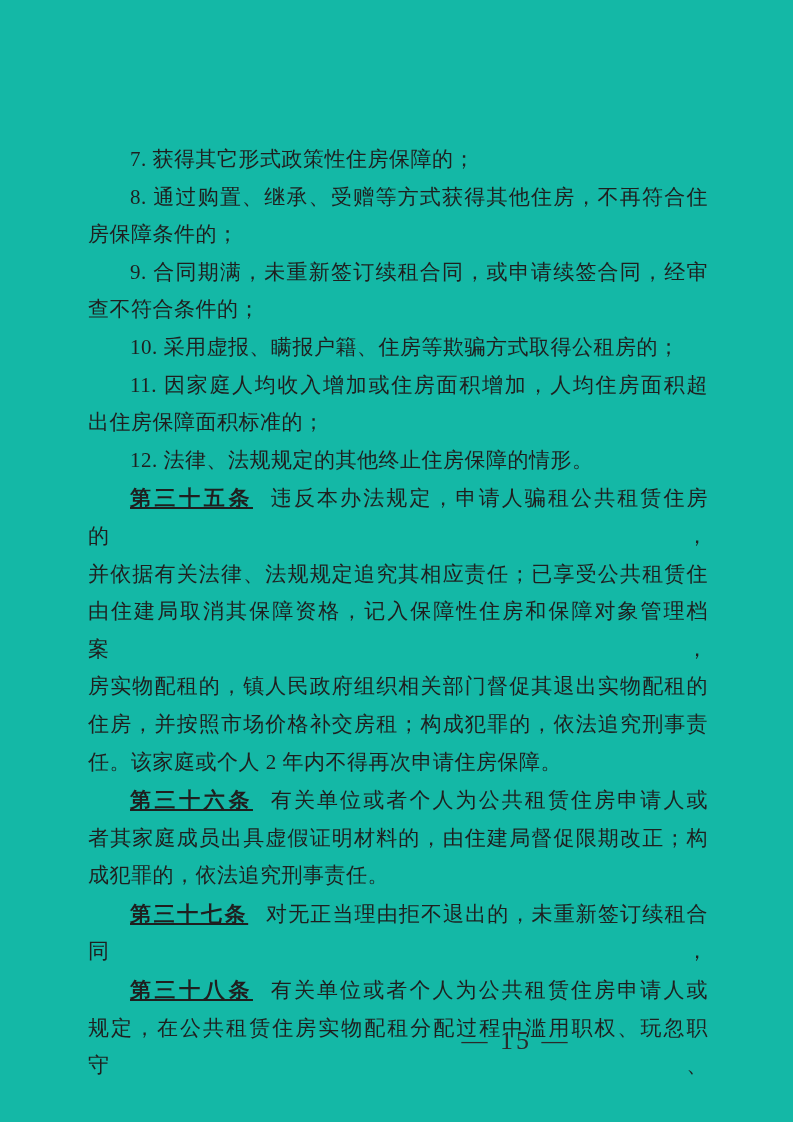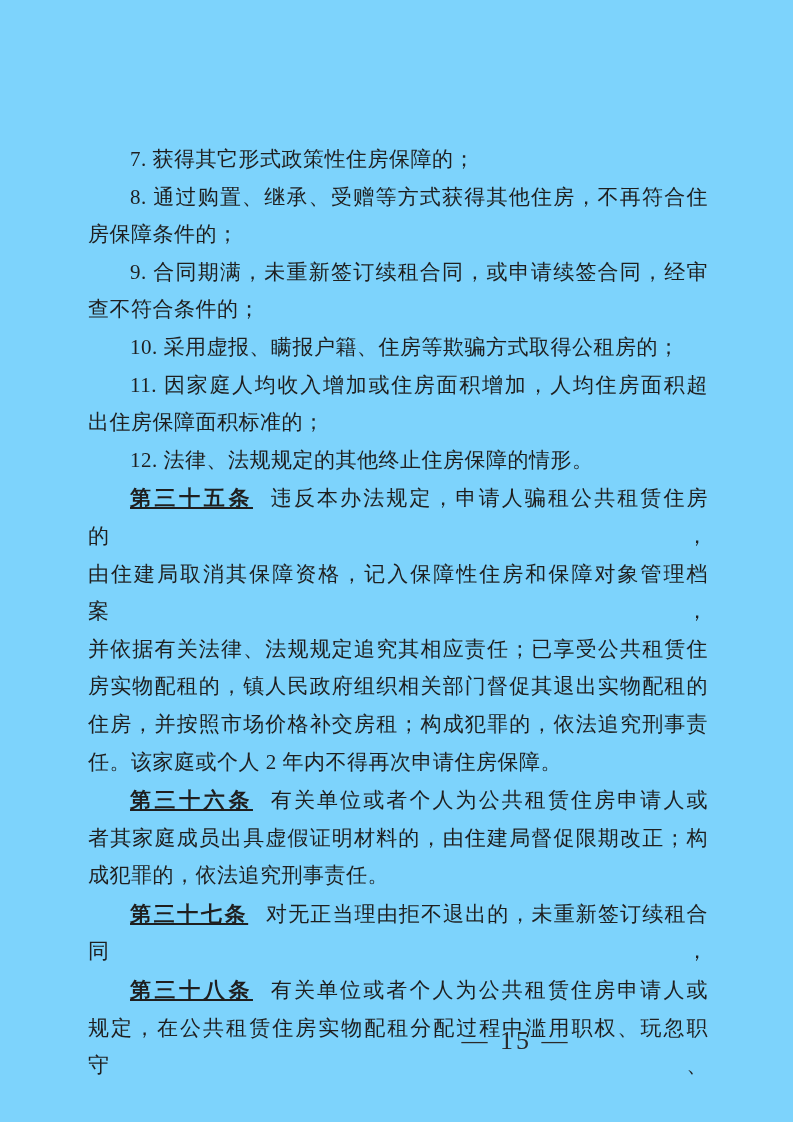--- a/index.html
+++ b/index.html
@@ -10,21 +10,21 @@
     width: 793px;
     height: 1122px;
     position: relative;
     background: #ffffff;
     overflow: hidden;
     font-family: "Liberation Serif", "DejaVu Serif", serif;
   }
   .page {
     position: absolute;
     inset: 0;
-    background: #7dd3fc;
+    background: #14b8a6;
     color: #1f1f1f;
   }
   .content {
     position: absolute;
     left: 88px;
     top: 141px;
     width: 620px;
   }
   .para {
     margin: 0;
@@ -97,22 +97,22 @@
     </div>
 
     <div class="para">
       <div class="line first">12. 法律、法规规定的其他终止住房保障的情形。</div>
     </div>
 
     <div class="para">
       <div class="line first fill">
         <b class="head">第三十五条</b><span>违反本办法规定，申请人骗租公共租赁住房的，</span>
       </div>
+      <div class="line fill">并依据有关法律、法规规定追究其相应责任；已享受公共租赁住</div>
       <div class="line fill">由住建局取消其保障资格，记入保障性住房和保障对象管理档案，</div>
-      <div class="line fill">并依据有关法律、法规规定追究其相应责任；已享受公共租赁住</div>
       <div class="line fill">房实物配租的，镇人民政府组织相关部门督促其退出实物配租的</div>
       <div class="line fill">住房，并按照市场价格补交房租；构成犯罪的，依法追究刑事责</div>
       <div class="line">任。该家庭或个人 2 年内不得再次申请住房保障。</div>
     </div>
 
     <div class="para">
       <div class="line first fill">
         <b class="head">第三十六条</b><span>有关单位或者个人为公共租赁住房申请人或</span>
       </div>
       <div class="line fill">者其家庭成员出具虚假证明材料的，由住建局督促限期改正；构</div>

